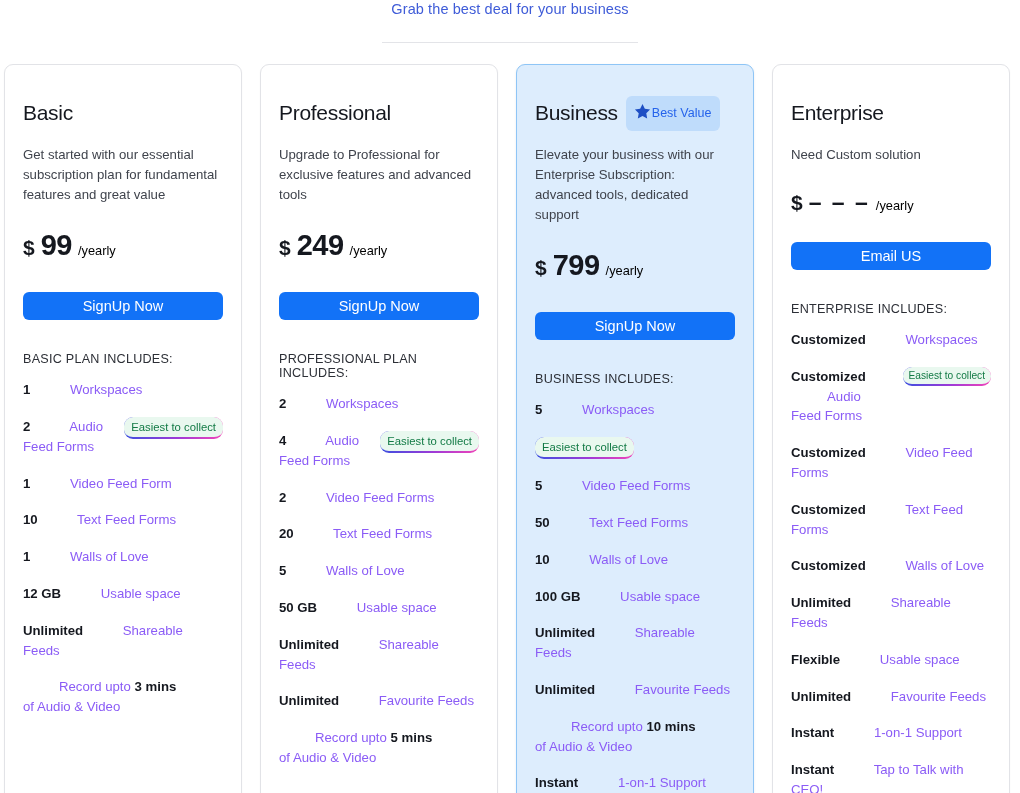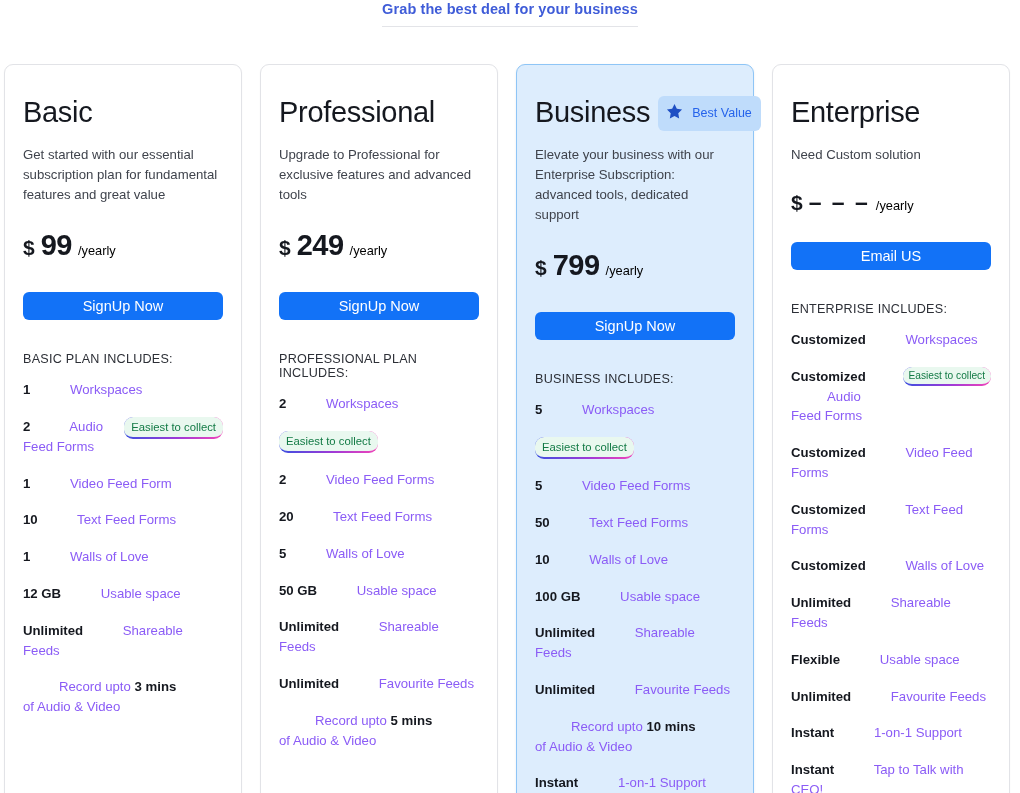--- a/index.html
+++ b/index.html
@@ -21,22 +21,21 @@
   .header {
     width: 100%;
     padding-top: 1px;
     display: flex;
     justify-content: center;
   }
   .header-inner {
     width: 256px;
     text-align: center;
     border-bottom: 1px solid #e3e4e8;
-    padding-bottom: 9px;
-    font-weight: bold;
+    padding-bottom: 25px;
   }
   .header-title {
     font-size: 14.5px;
     color: #3f5cd8;
     letter-spacing: 0.1px;
     white-space: nowrap;
   }
 
   
   .cards {
@@ -65,30 +64,30 @@
   }
 
   
   .plan-head {
     display: flex;
     align-items: center;
     gap: 8px;
     min-height: 40px;
   }
   .plan-name {
-    font-size: 29px;
+    font-size: 21px;
     font-weight: 400;
     color: #15181f;
     letter-spacing: -0.3px;
     line-height: 1.15;
   }
   .best-value {
     display: inline-flex;
     align-items: center;
-    gap: 8px;
+    gap: 0;
     background: #bfdcfb;
     border-radius: 6px;
     padding: 6px 9px 6px 7px;
     white-space: nowrap;
   }
   .best-value .star { display: block; }
   .best-value-label {
     font-size: 12.5px;
     color: #2563eb;
   }
@@ -236,20 +235,21 @@
         <div class="price-row">
           <span class="currency">$</span>
           <span class="amount">249</span>
           <span class="period">/yearly</span>
         </div>
         <button class="cta">SignUp Now</button>
         <div class="includes-title">PROFESSIONAL PLAN INCLUDES:</div>
         <div class="features">
           <div class="feature"><span><b>2</b><span class="txt"> Workspaces</span></span></div>
           <div class="feature feature-with-badge">
+            <span><b>4</b><span class="txt"> Audio Feed Forms</span></span>
             <span class="badge">Easiest to collect</span>
           </div>
           <div class="feature"><span><b>2</b><span class="txt"> Video Feed Forms</span></span></div>
           <div class="feature"><span><b>20</b><span class="txt"> Text Feed Forms</span></span></div>
           <div class="feature"><span><b>5</b><span class="txt"> Walls of Love</span></span></div>
           <div class="feature"><span><b>50 GB</b><span class="txt"> Usable space</span></span></div>
           <div class="feature"><span><b>Unlimited</b><span class="txt"> Shareable Feeds</span></span></div>
           <div class="feature"><span><b>Unlimited</b><span class="txt"> Favourite Feeds</span></span></div>
           <div class="feature"><span><span class="txt">Record upto </span><b>5 mins</b><span class="txt"> of Audio &amp; Video</span></span></div>
         </div>

